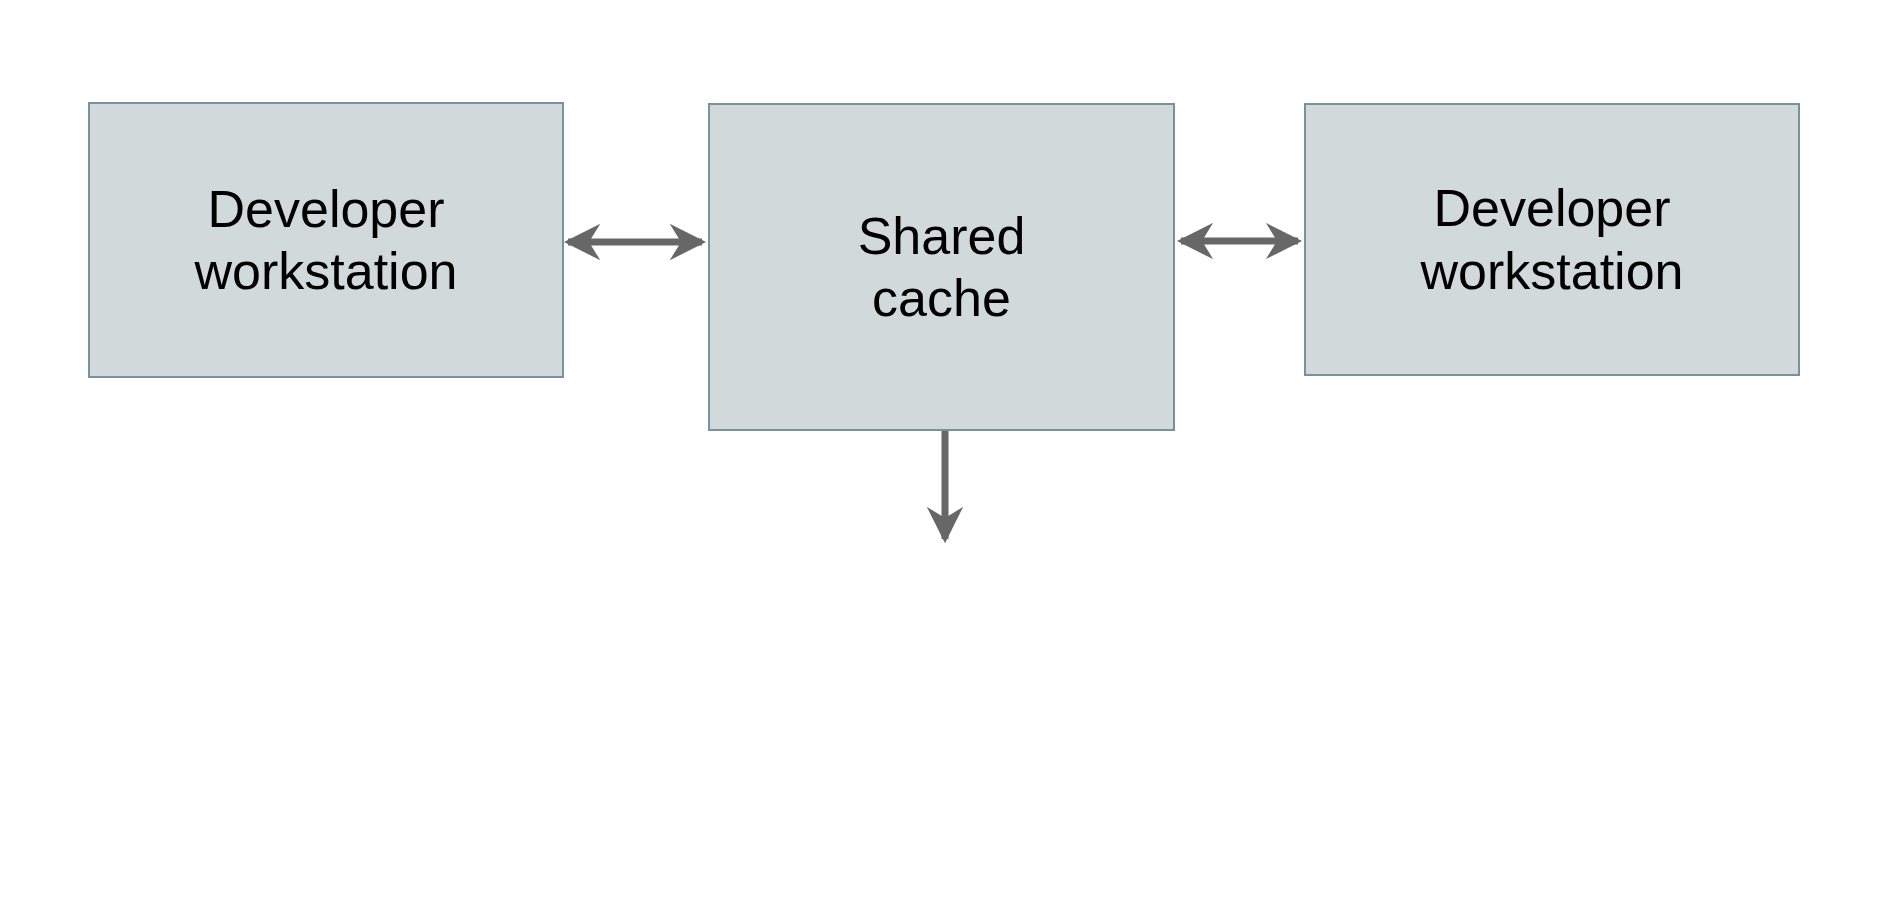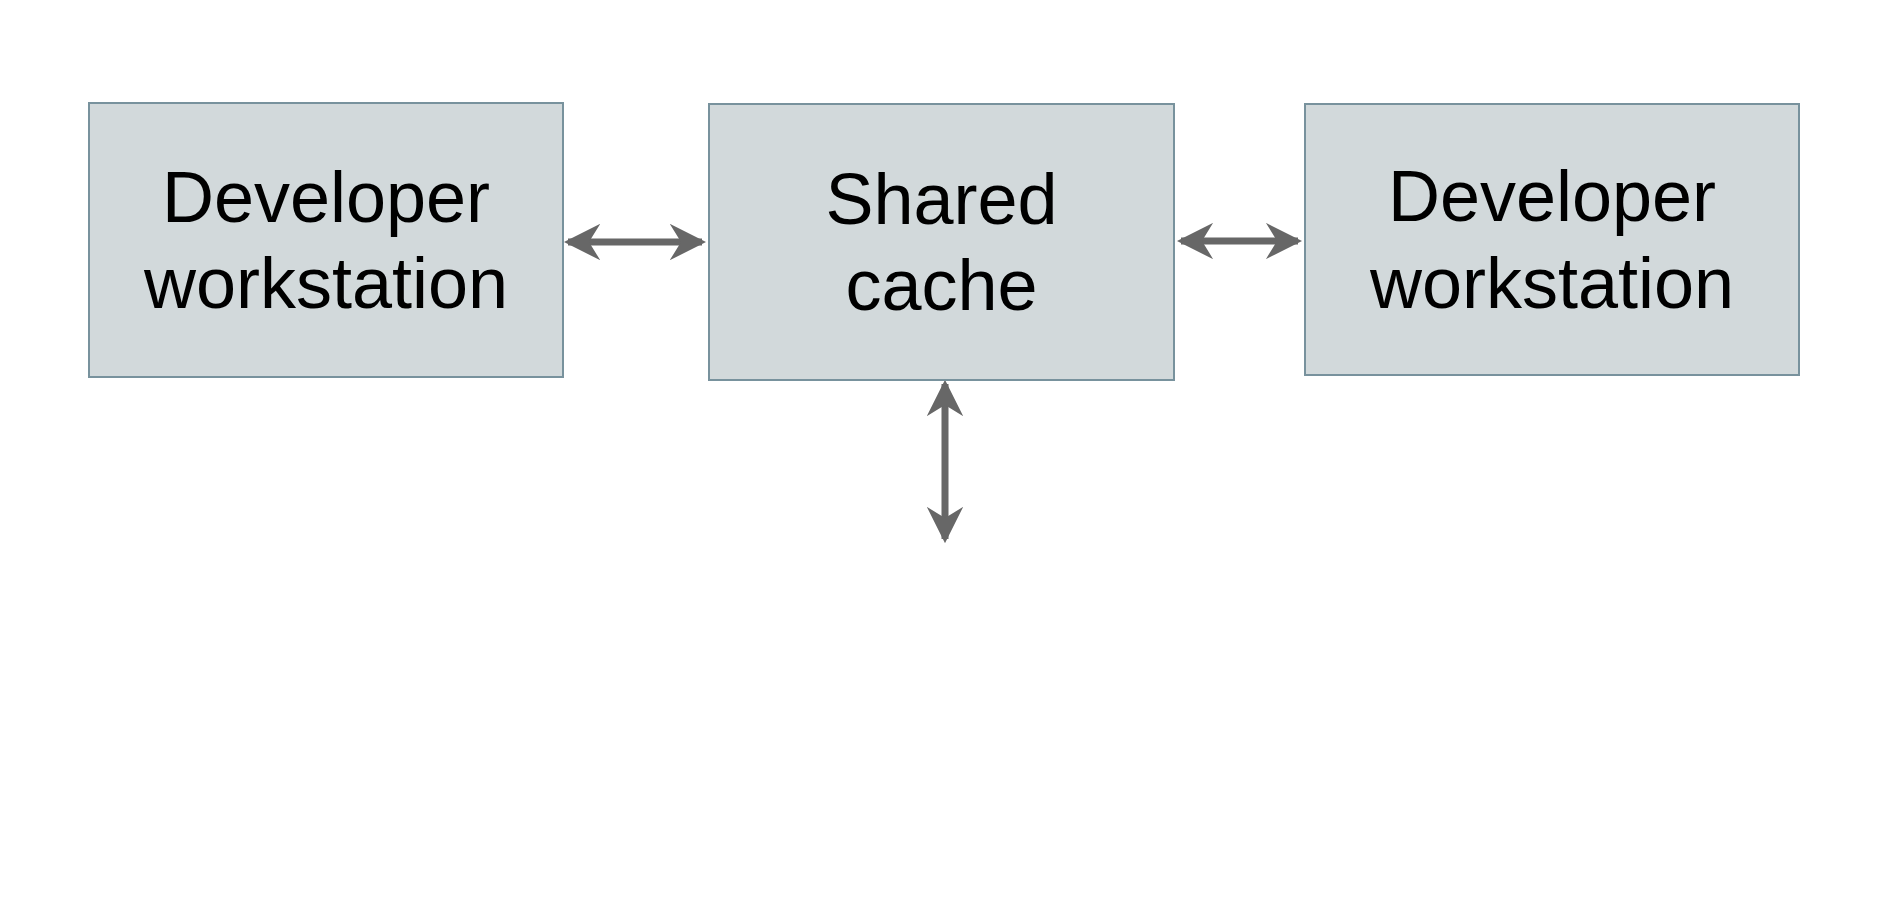--- a/index.html
+++ b/index.html
@@ -18,26 +18,26 @@
   .node {
     position: absolute;
     box-sizing: border-box;
     background: var(--node-fill, #d2d9db);
     border: 2px solid var(--node-border, #78929d);
     color: var(--text, #000000);
     display: flex;
     align-items: center;
     justify-content: center;
     text-align: center;
-    font-size: 72px;
+    font-size: 52px;
     line-height: 1.2;
     white-space: pre-line;
   }
   .node-dev-left   { left:  88px; top: 102px; width: 476px; height: 276px; }
-  .node-shared     { left: 708px; top: 103px; width: 467px; height: 278px; }
+  .node-shared     { left: 708px; top: 103px; width: 467px; height: 328px; }
   .node-dev-right  { left:1304px; top: 103px; width: 496px; height: 273px; }
   .node-ci         { left: 707px; top: 545px; width: 449px; height: 273px; }
   .edges-overlay {
     position: absolute;
     left: 0; top: 0;
     width: 1900px;
     height: 922px;
     pointer-events: none;
   }
   .arrow-line { stroke: var(--arrow, #676767); stroke-width: 7; }

